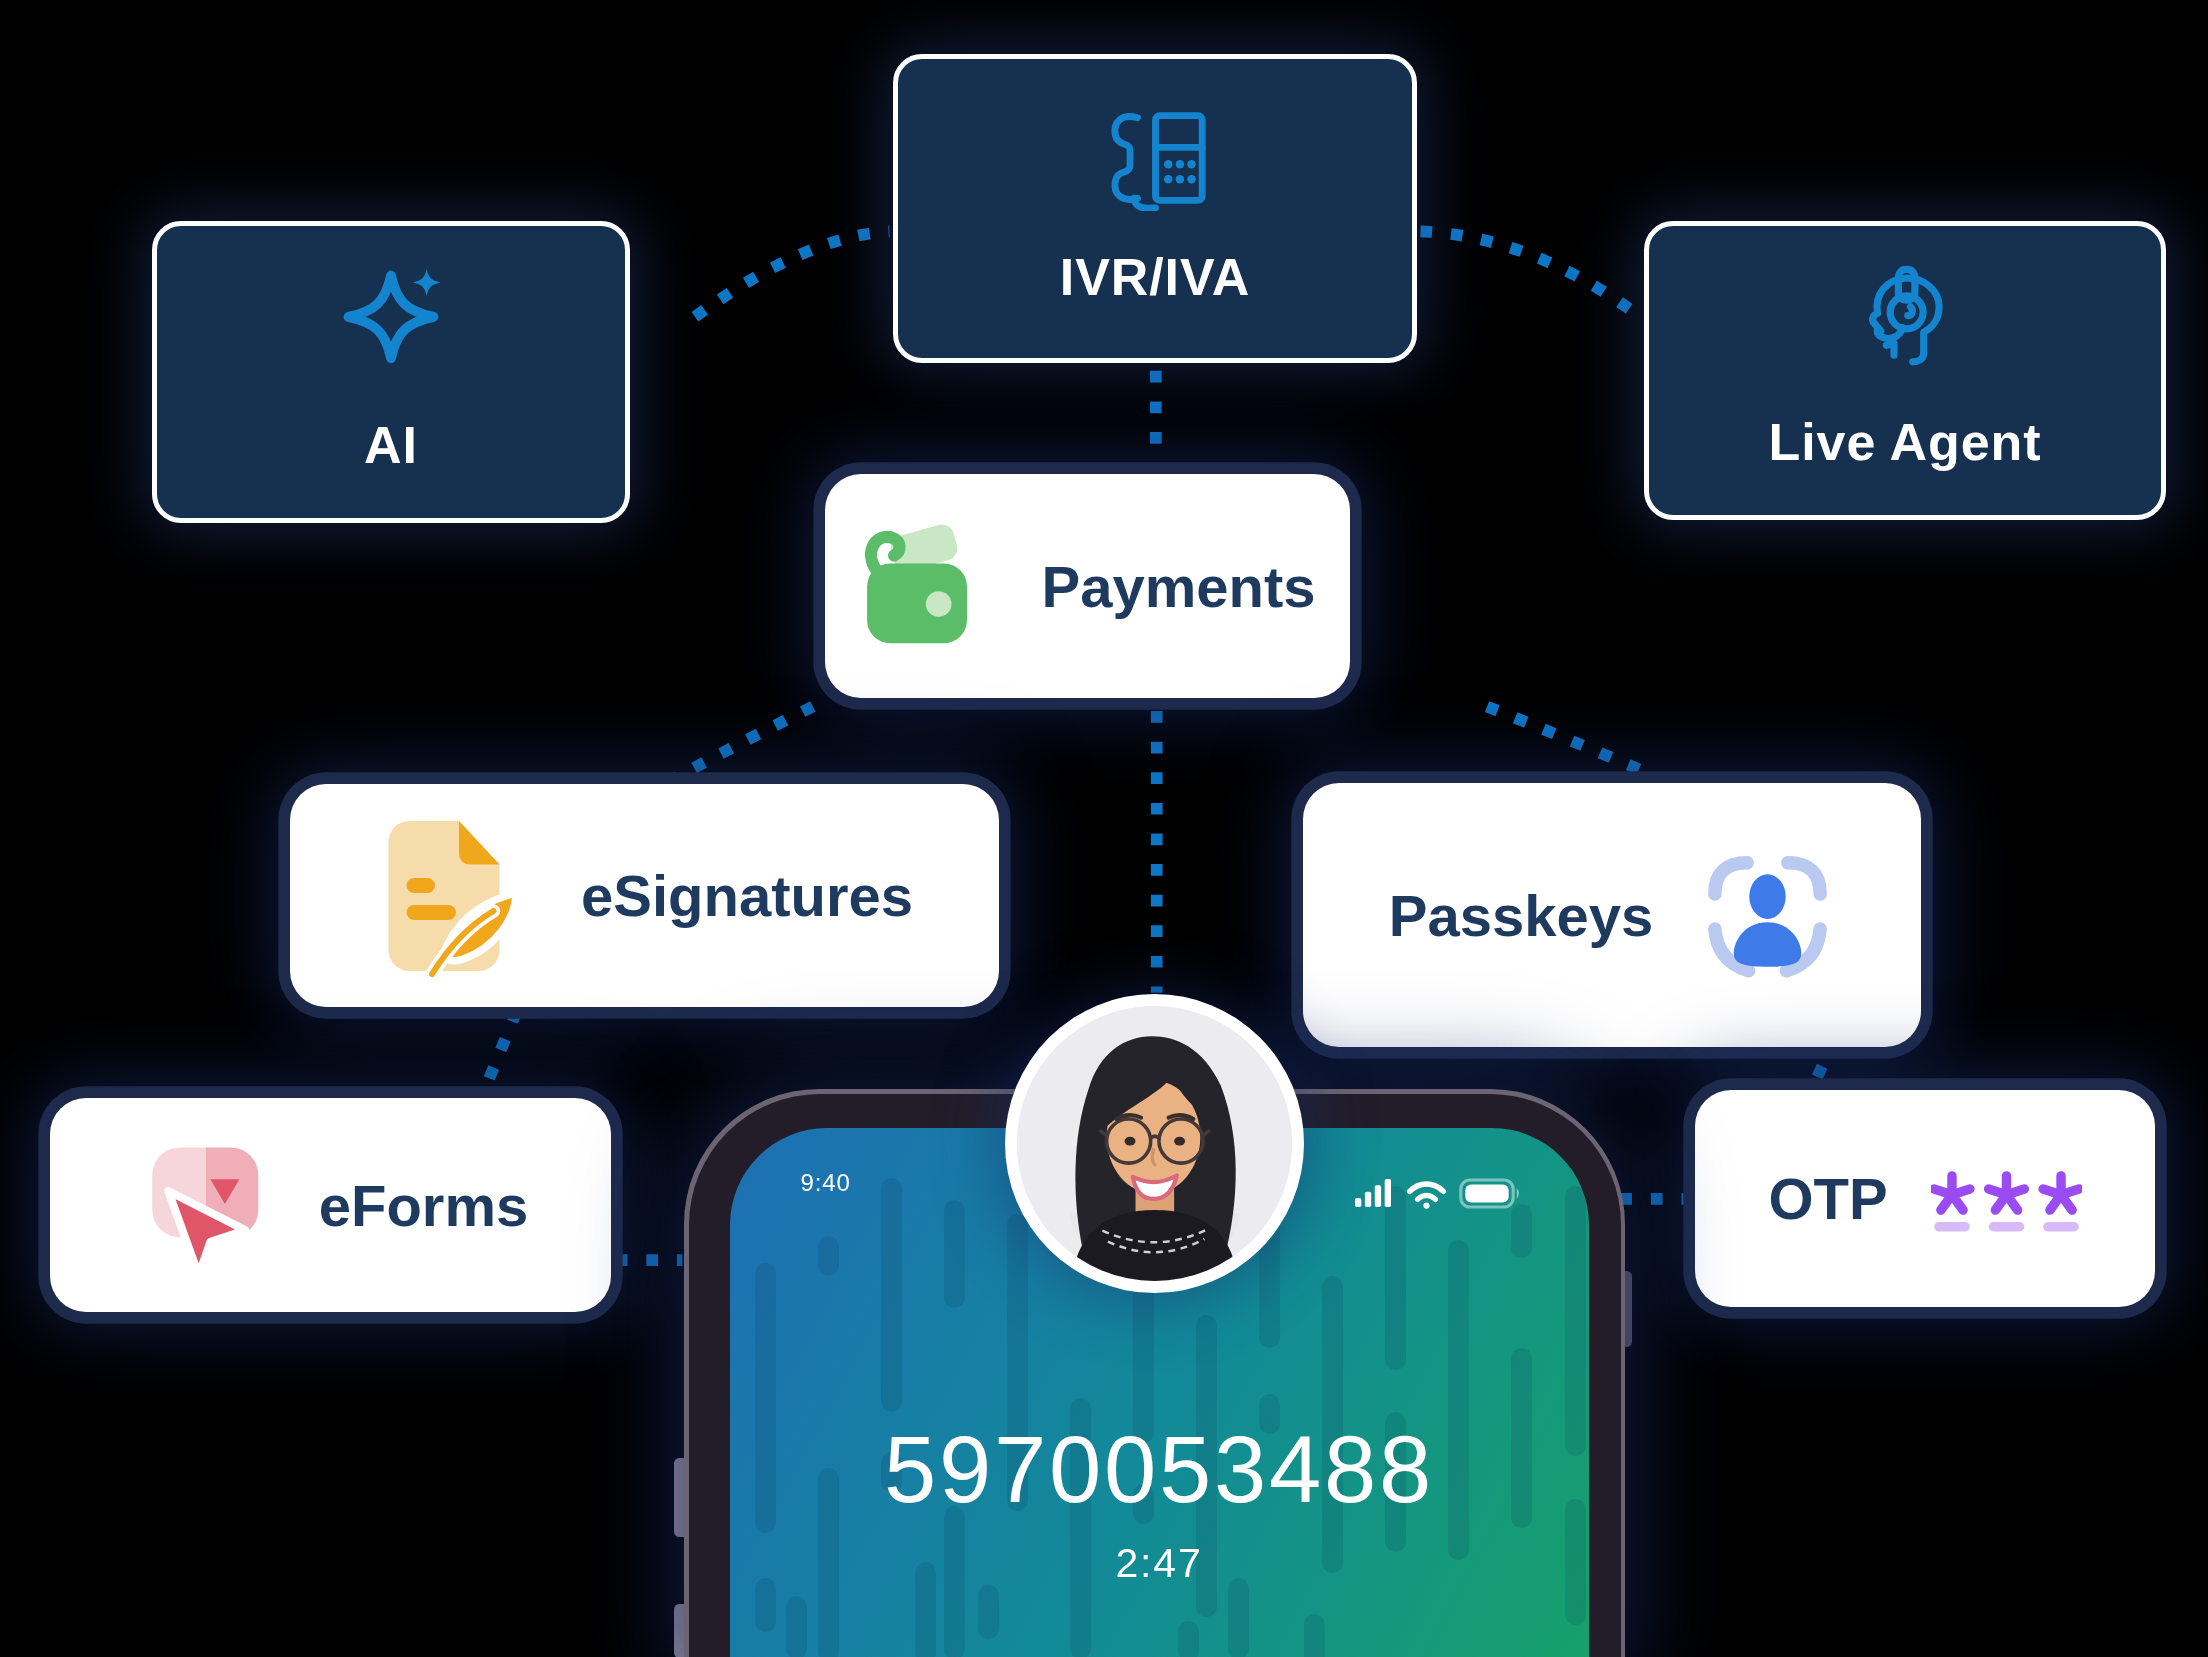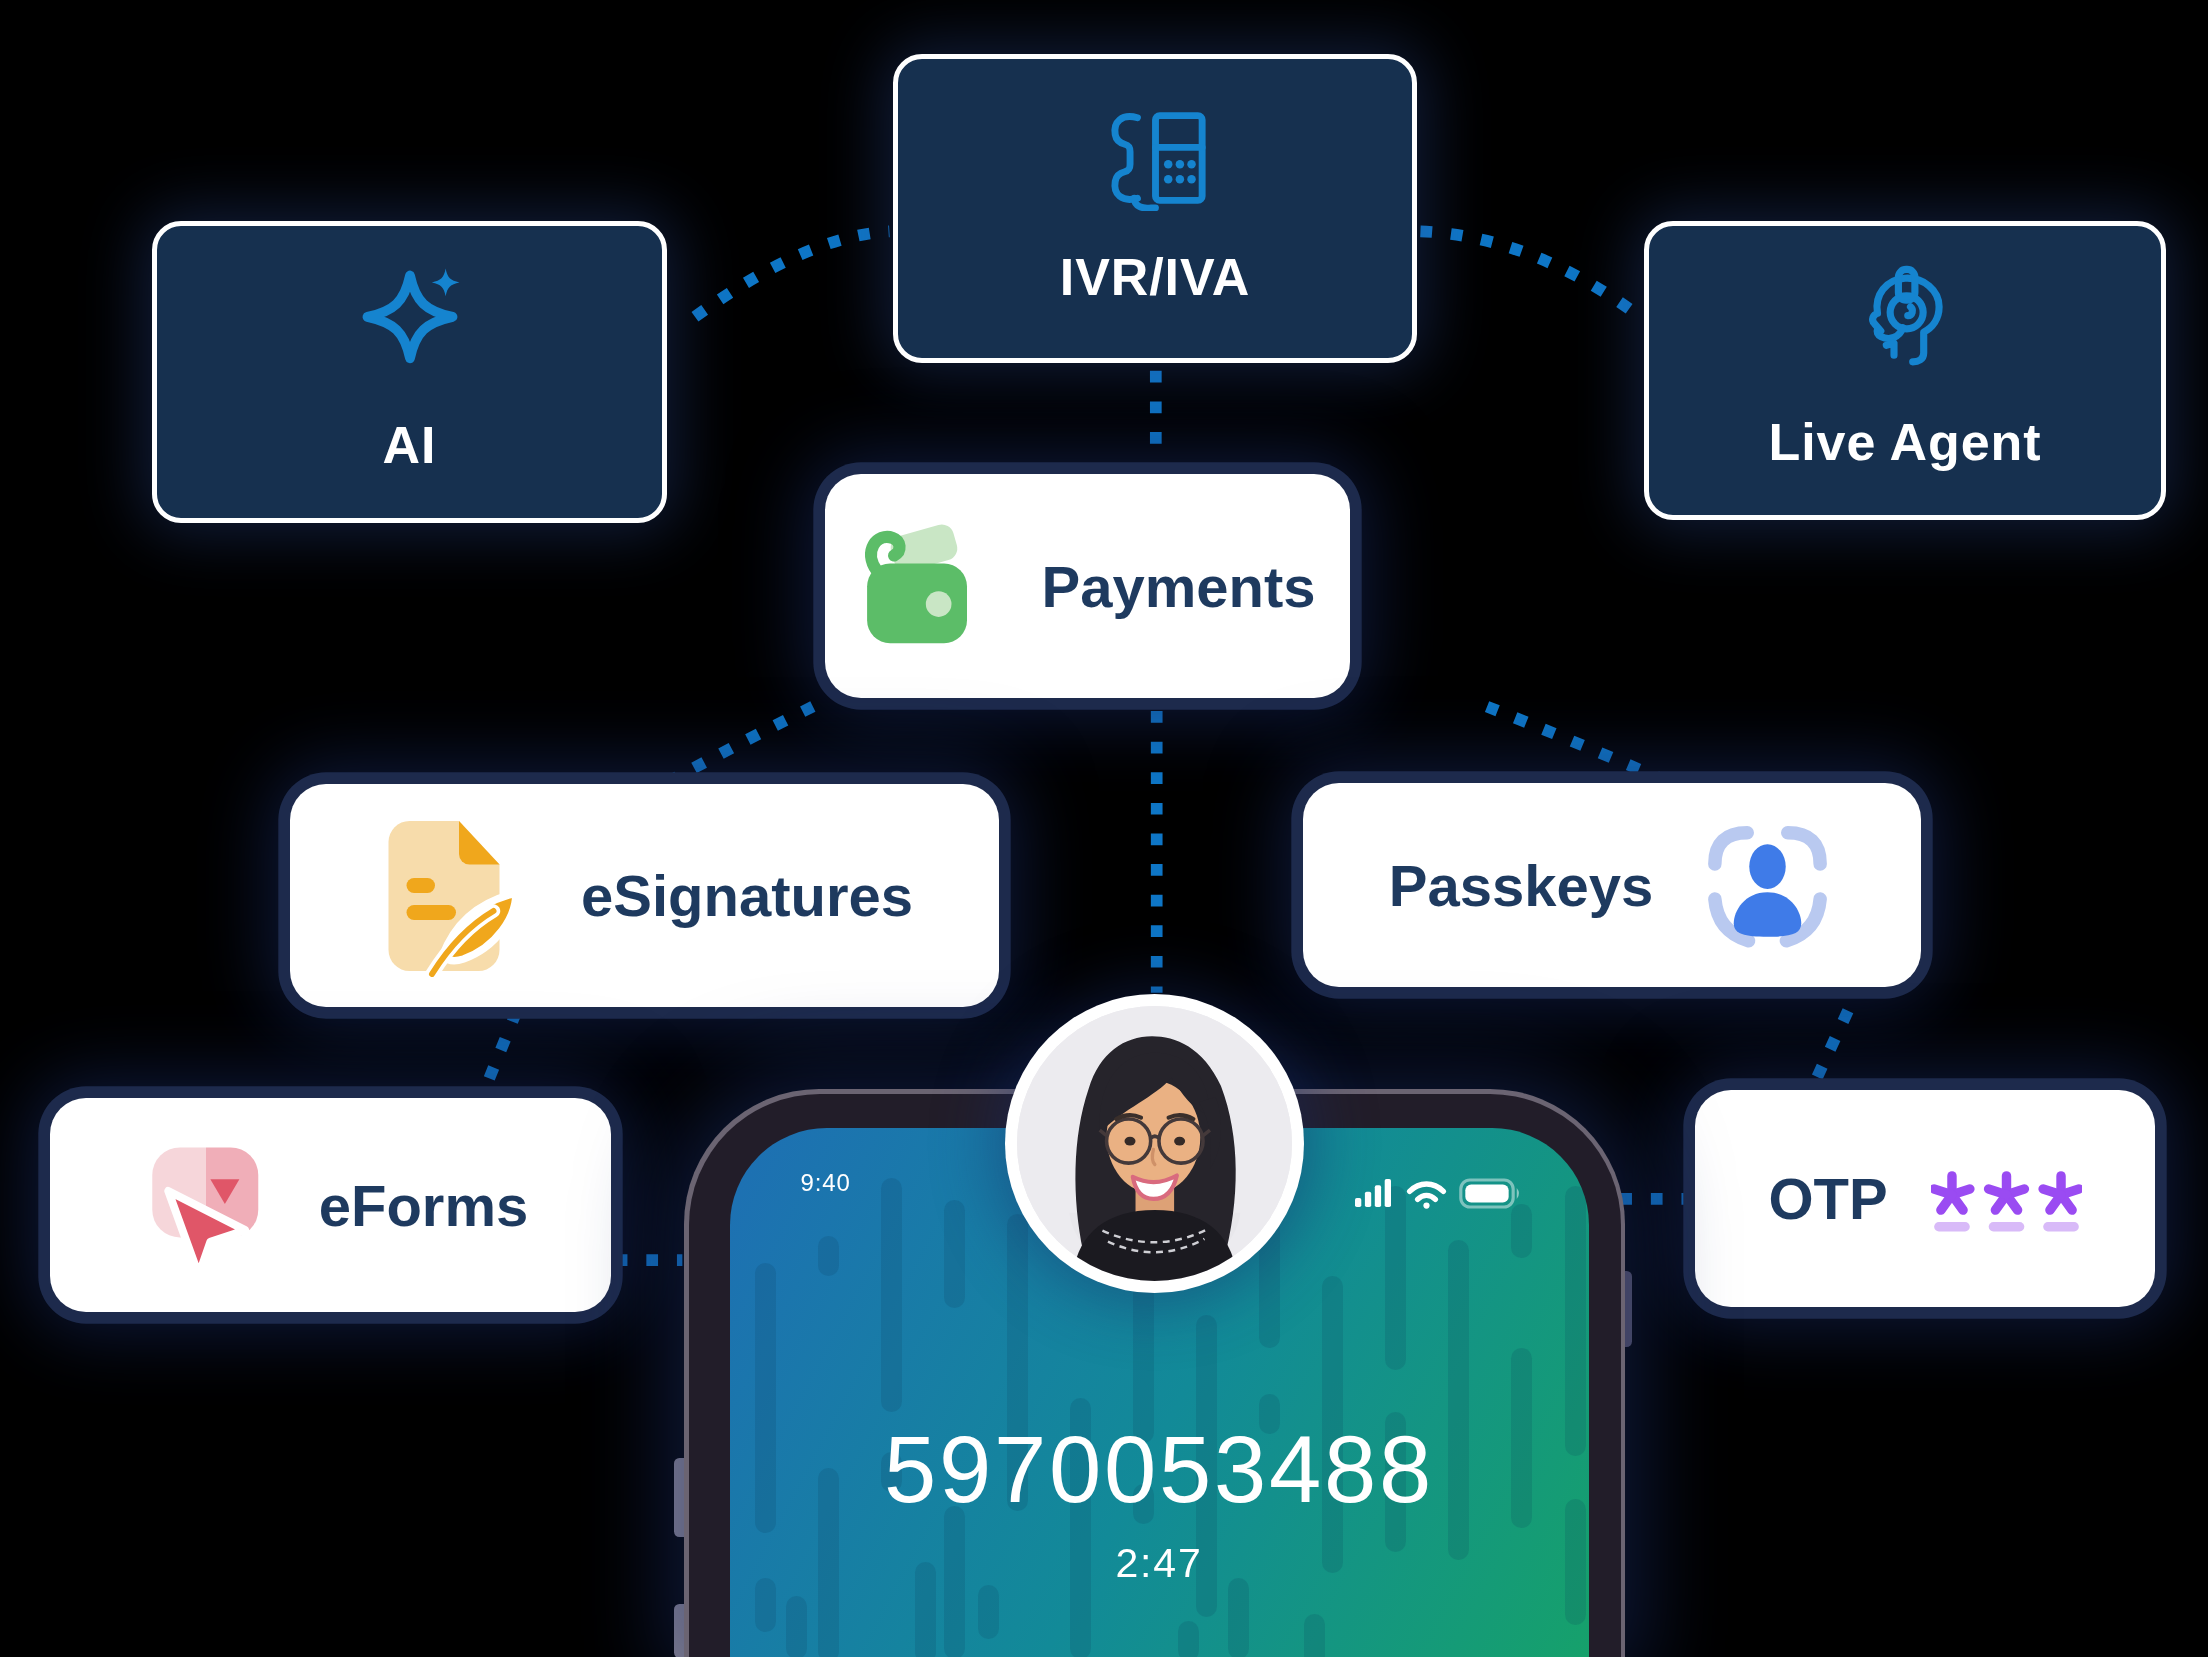--- a/index.html
+++ b/index.html
@@ -86,21 +86,21 @@
             <circle cx="84" cy="56" r="4"></circle>
           <circle cx="62" cy="70" r="4"></circle>
             <circle cx="73" cy="70" r="4"></circle>
             <circle cx="84" cy="70" r="4"></circle>
         </g>
       </svg>
     </span>
     <div class="label">IVR/IVA</div>
   </div>
 
-  <div class="node navy" style="left:152px;top:221px;width:515px;height:302px;">
+  <div class="node navy" style="left:152px;top:221px;width:478px;height:302px;">
     <span class="icon">
       <svg width="124" height="115" viewBox="0 0 100 100" fill="none">
         <path d="M50,10 C55,33 64,41 87,46 C64,51 55,59 50,82 C45,59 36,51 13,46 C36,41 45,33 50,10 Z" stroke="#1584cf" stroke-width="8.5" stroke-linejoin="round"></path>
         <path d="M81,4 C82.6,12 85,14.4 93,16 C85,17.6 82.6,20 81,28 C79.4,20 77,17.6 69,16 C77,14.4 79.4,12 81,4 Z" fill="#1584cf"></path>
       </svg>
     </span>
     <div class="label">AI</div>
   </div>
 
   <div class="node navy" style="left:1644px;top:221px;width:522px;height:299px;">
@@ -137,21 +137,21 @@
         <rect x="20" y="42" width="19" height="10" rx="5" fill="#f0a71c"></rect>
         <rect x="20" y="60" width="33" height="10" rx="5" fill="#f0a71c"></rect>
         <path d="M44,94 C52,72 68,58 93,52 C93,68 80,88 58,96 C52,98 47,97 44,94 Z" fill="#f0a71c" stroke="#fff" stroke-width="5" stroke-linejoin="round"></path>
         <path d="M37,106 C47,90 61,74 78,64" fill="none" stroke="#fff" stroke-width="9" stroke-linecap="round"></path>
         <path d="M37,106 C47,90 61,74 78,64" fill="none" stroke="#f0a71c" stroke-width="4" stroke-linecap="round"></path>
       </svg>
     </span>
     <div class="label">eSignatures</div>
   </div>
 
-  <div class="node light" style="left:1303px;top:783px;width:618px;height:204px;">
+  <div class="node light" style="left:1303px;top:783px;width:618px;height:264px;">
     <div class="label">Passkeys</div>
     <span class="icon">
       <svg width="135" height="137" viewBox="0 0 100 100" fill="none">
         <g stroke="#b9c9f0" stroke-width="10" stroke-linecap="round">
           <path d="M11,34 Q11,11 35,11"></path>
           <path d="M65,11 Q89,11 89,34"></path>
           <path d="M11,60 Q13,84 36,91"></path>
           <path d="M89,60 Q87,84 64,91"></path>
         </g>
         <g fill="#3f7be8">

